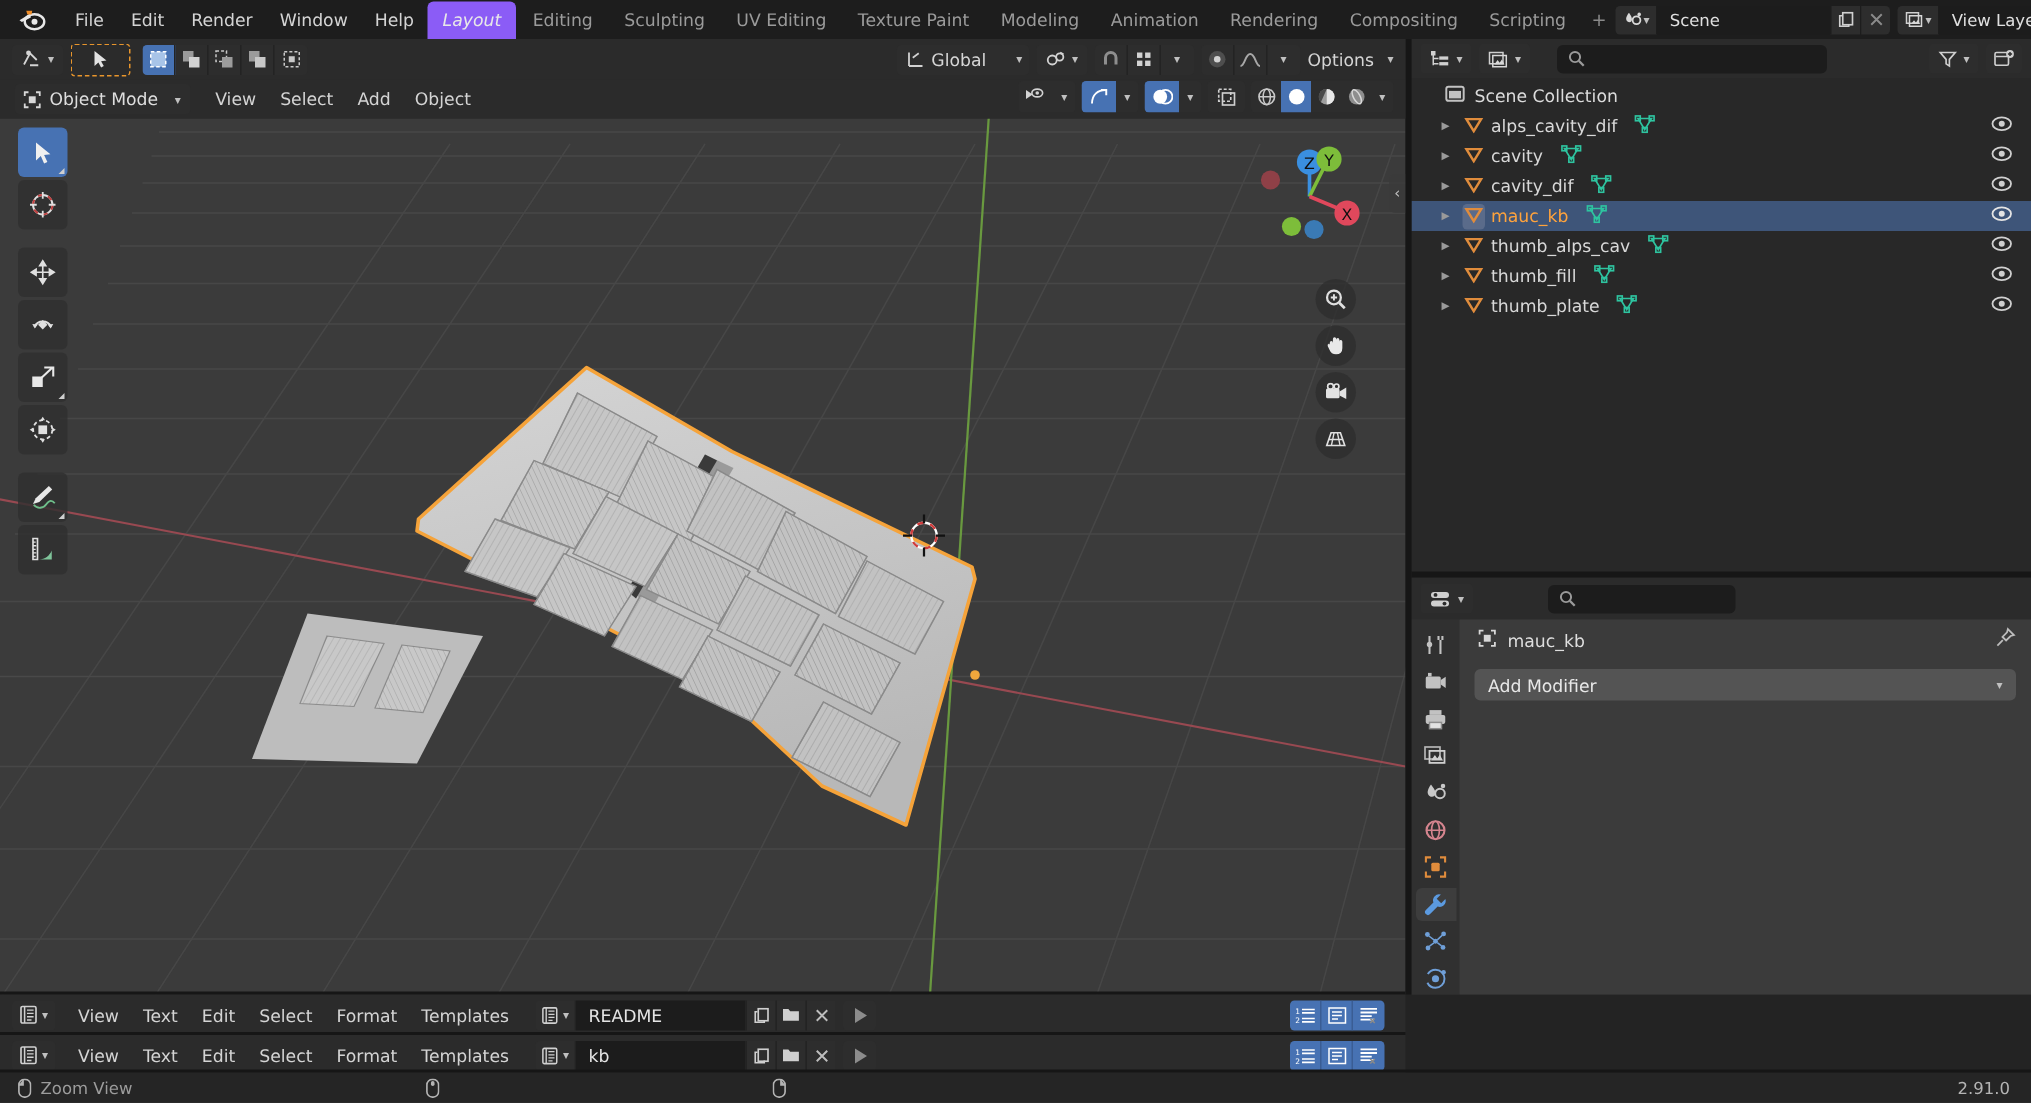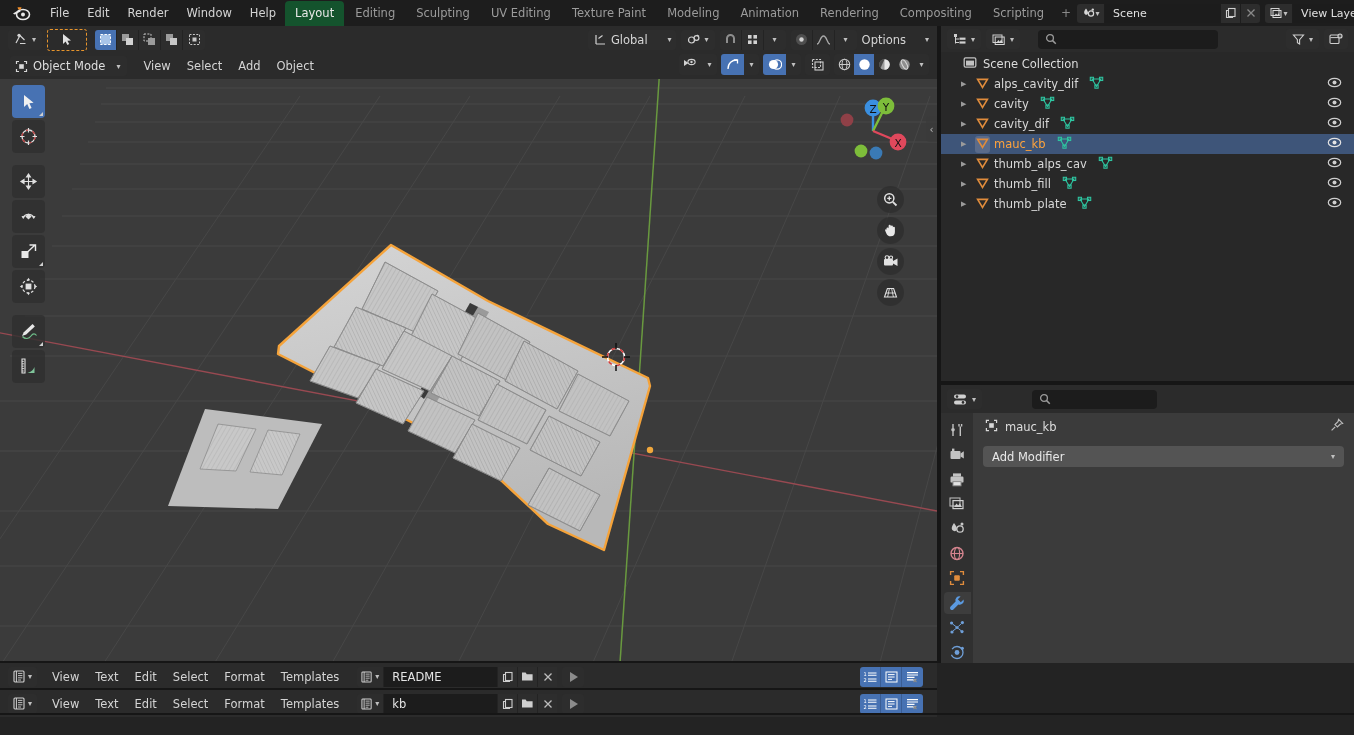--- a/index.html
+++ b/index.html
@@ -20,21 +20,21 @@
   }
   .blender-logo { margin-left:12px; margin-right:10px; width:20px; height:18px; display:flex; align-items:center; justify-content:center;}
   .menu-item {
     padding:3px 9px; color:#d4d4d4; font-size:11.5px; border-radius:3px; white-space:nowrap;
   }
   .wsgap { width:12px; }
   .ws-tab {
     padding:4px 10px 5px 10px; font-size:11.5px; color:#9b9b9b; border-radius:4px 4px 0 0;
     margin-right:1px; white-space:nowrap; align-self:flex-end; line-height:16px;
   }
-  .ws-tab.active { background:#14532d; color:#e8e8e8; }
+  .ws-tab.active { background:#8b5cf6; color:#e8e8e8;font-style:italic; }
   .ws-plus { color:#8a8a8a; padding:3px 6px; font-size:12px;}
   .topbar-right { margin-left:auto; display:flex; align-items:center; height:26px; padding-right:4px;}
   .id-block { display:flex; align-items:center; height:19px; margin-right:5px;}
   .id-icon {
     width:28px; height:19px; background:#2d2d2d; border-radius:3px 0 0 3px;
     display:flex; align-items:center; justify-content:center; gap:1px; border-right:1px solid #1d1d1d;
   }
   .id-name {
     background:#1c1c1c; height:19px; line-height:19px; padding:0 8px; min-width:115px;
     font-size:11px; color:#e0e0e0;
@@ -56,21 +56,21 @@
   }
   .hdr-grp { display:flex; align-items:center; background:#2d2d2d; border-radius:3px; margin-right:5px; overflow:hidden;}
   .hdr-grp .seg { width:22px; height:20px; display:flex; align-items:center; justify-content:center; border-right:1px solid #232323;}
   .hdr-grp .seg:last-child { border-right:none;}
   .hdr-grp .seg.on { background:#4772b3; }
   .mode-btn {
     height:20px; background:#2d2d2d; border-radius:3px; display:flex; align-items:center; gap:5px;
     padding:0 7px 0 5px; margin-right:8px; font-size:11.5px; color:#dedede;
   }
   .mnu { padding:2px 8px; font-size:11.5px; color:#d4d4d4; border-radius:3px;}
-  .opts { margin-left:auto; margin-right:8px; display:flex; align-items:center; gap:19px; font-size:11.5px; color:#d4d4d4;}
+  .opts { margin-left:auto; margin-right:8px; display:flex; align-items:center; gap:9px; font-size:11.5px; color:#d4d4d4;}
 
   .vp-overlays { position:absolute; right:8px; top:28px; display:flex; align-items:center; gap:4px; z-index:7;}
   .ov-grp { display:flex; align-items:center; background:#2d2d2d; border-radius:3px; overflow:hidden; height:21px;}
   .ov-grp .seg { width:23px; height:21px; display:flex; align-items:center; justify-content:center; }
   .ov-grp .seg.on { background:#4772b3;}
   .ov-grp .seg.dd { width:15px;}
   .ov-single { width:25px; height:21px; background:#2d2d2d; border-radius:3px; display:flex;align-items:center;justify-content:center;}
   .shade-grp { display:flex; background:#2d2d2d; border-radius:3px; overflow:hidden; height:21px;}
   .shade-grp .seg { width:20px; height:21px; display:flex; align-items:center; justify-content:center;}
   .shade-grp .seg.on { background:#4772b3;}
@@ -1065,19 +1065,41 @@
         </div>
       <div class="seg">
           <svg width="13" height="12" viewBox="0 0 13 12">
             <path d="M1 1.6 H12 M1 4 H12 M1 6.4 H8.5 M1 8.8 H10" stroke="#fff" stroke-width="1.2"></path>
             <path d="M7.5 8 L10.5 11 M10.5 8 L7.5 11" stroke="#8a8a8a" stroke-width="1.1"></path>
           </svg>
         </div>
     </div>
   </div>
 
+  <div class="status">
+    <div class="st-item" style="margin-left:12px;">
+      <svg width="9" height="13" viewBox="0 0 9 13">
+          <rect x="0.6" y="0.6" width="7.8" height="11.8" rx="3.6" fill="none" stroke="#b4b4b4" stroke-width="1.1"></rect>
+          <path d="M0.6 4.4 L3.4 4.4 L3.4 0.8" fill="#b4b4b4" stroke="#b4b4b4" stroke-width="1"></path>
+        </svg>
+      <span>Zoom View</span>
+    </div>
+    <div class="st-item" style="margin-left:196px;">
+      <svg width="9" height="13" viewBox="0 0 9 13">
+          <rect x="0.6" y="0.6" width="7.8" height="11.8" rx="3.6" fill="none" stroke="#b4b4b4" stroke-width="1.1"></rect>
+          <rect x="3.3" y="1.6" width="2.4" height="3.4" rx="1.2" fill="#b4b4b4"></rect>
+        </svg>
+    </div>
+    <div class="st-item" style="margin-left:222px;">
+      <svg width="9" height="13" viewBox="0 0 9 13">
+          <rect x="0.6" y="0.6" width="7.8" height="11.8" rx="3.6" fill="none" stroke="#b4b4b4" stroke-width="1.1"></rect>
+          <path d="M8.4 4.4 L5.6 4.4 L5.6 0.8" fill="#b4b4b4" stroke="#b4b4b4" stroke-width="1"></path>
+        </svg>
+    </div>
+    <div class="st-ver">2.91.0</div>
+  </div>
 
   <div class="divider-v" style="left:937px;top:26px;width:4px;height:637px;"></div>
   <div class="divider-v" style="left:941px;top:381px;width:413px;height:4px;"></div>
   <div class="divider-v" style="left:0;top:661px;width:937px;height:2px;"></div>
   <div class="divider-v" style="left:0;top:688px;width:937px;height:2px;"></div>
   <div class="divider-v" style="left:0;top:713px;width:1354px;height:2px;"></div>
 </div>
 
 </body></html>

